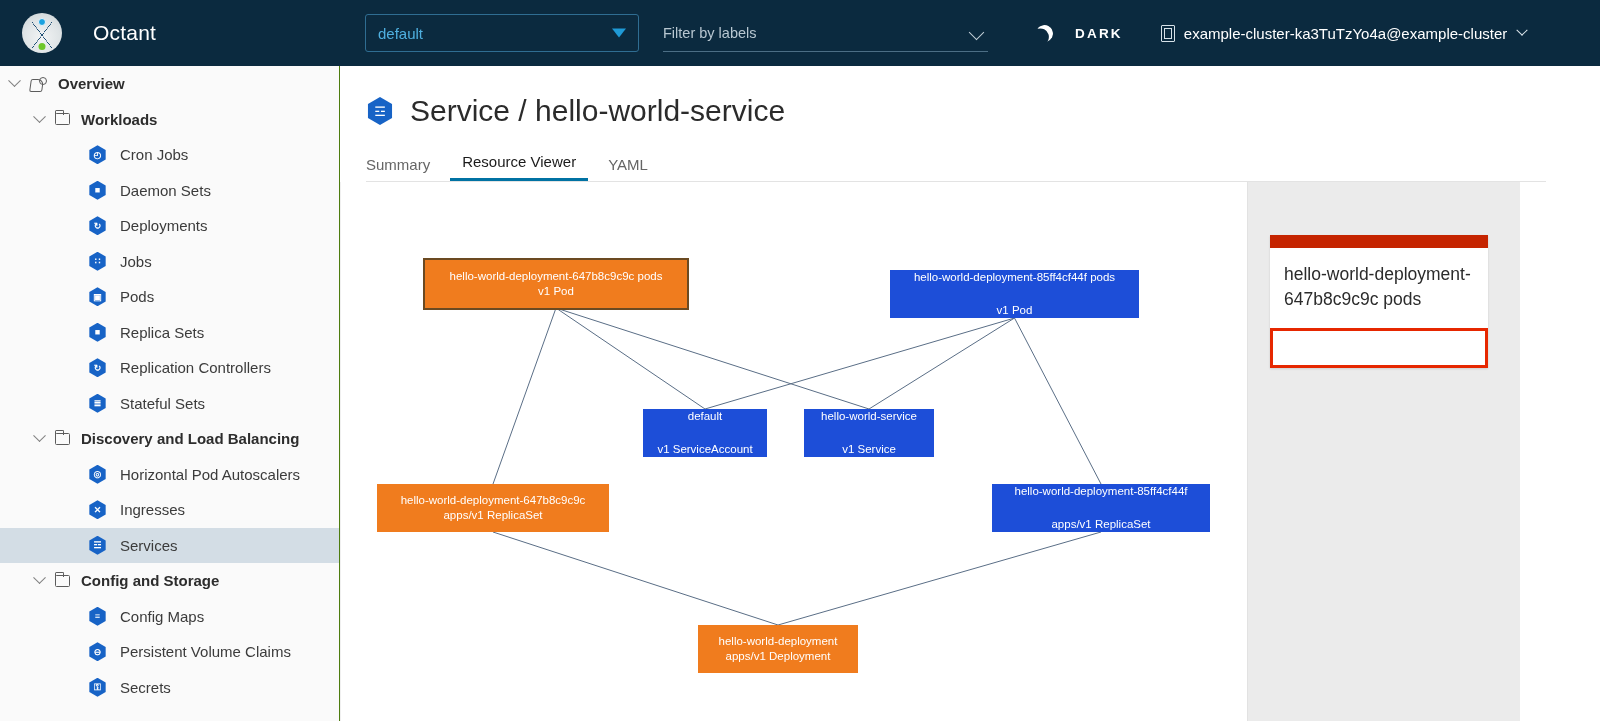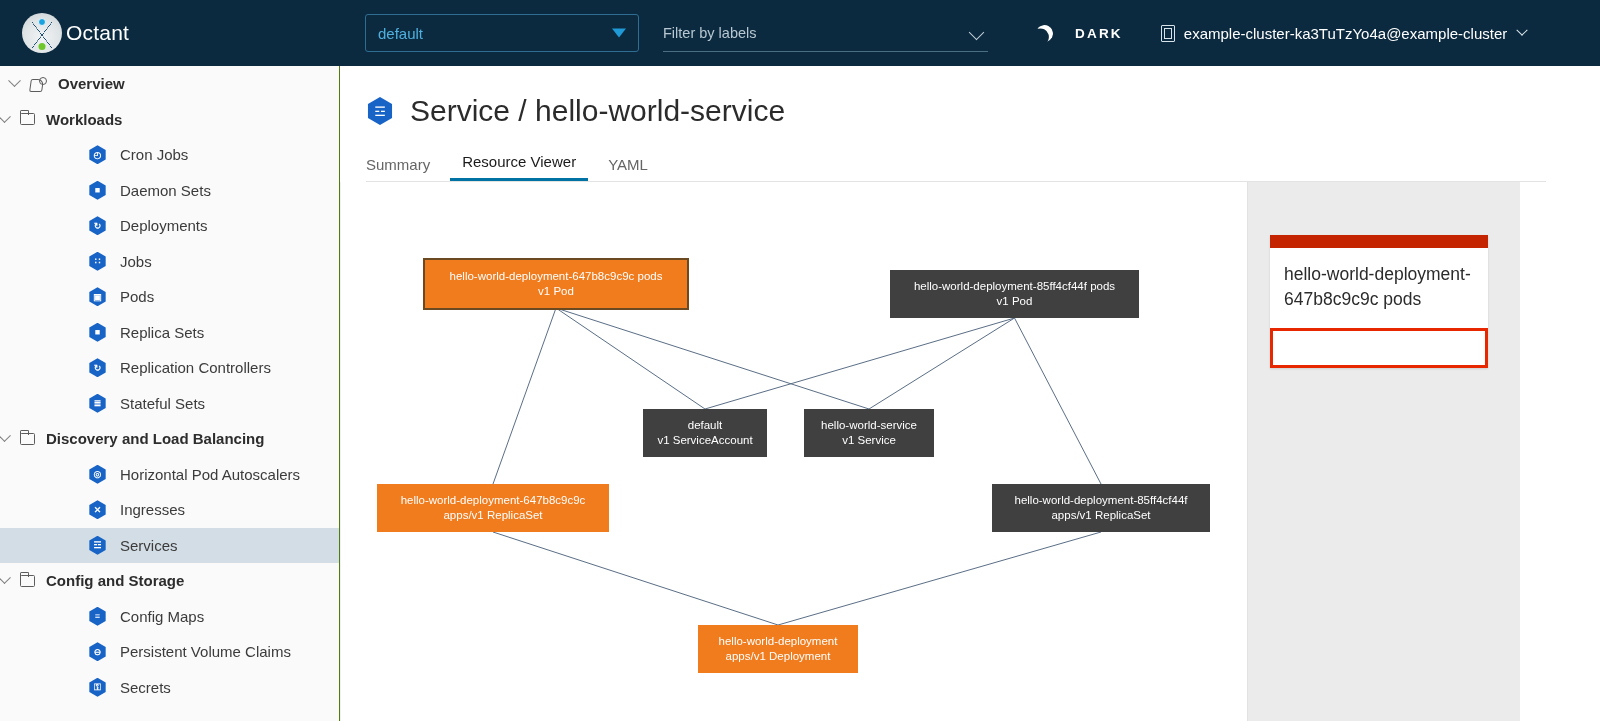--- a/index.html
+++ b/index.html
@@ -33,21 +33,21 @@
   .brand-logo .dot-top {
     position: absolute; left: 50%; top: 5px; transform: translateX(-50%);
     width: 8px; height: 8px; border-radius: 50%;
     background: #1ba2e0; border: 1.5px solid #e8f4fa;
   }
   .brand-logo .dot-bot {
     position: absolute; left: 50%; bottom: 3px; transform: translateX(-50%);
     width: 7px; height: 7px; border-radius: 50%; background: #6ec72b;
   }
   .brand-name {
-    color: #ffffff; font-size: 21px; letter-spacing: .2px; margin-left: 4px;
+    color: #ffffff; font-size: 21px; letter-spacing: .2px; margin-left: 31px;
   }
 
   .ns-select {
     width: 274px; height: 38px; margin-left: 20px;
     border: 1px solid #2f6d92; border-radius: 3px;
     background: transparent; color: #4fb0e0;
     display: flex; align-items: center; padding: 0 12px;
     font-size: 15px; position: relative; cursor: pointer;
   }
   .ns-caret {
@@ -105,21 +105,21 @@
     width: 340px; height: 655px;
     background: #fafafa; border-right: 1px solid #4d7c0f;
     overflow: hidden;
   }
   .nav-row {
     display: flex; align-items: center; height: 35.5px;
     font-size: 15px; color: #3b3b3b; cursor: pointer; position: relative;
   }
   .nav-row.sel { background: #d3dde5; }
   .nav-row.lvl0 { padding-left: 10px; }
-  .nav-row.lvl1 { }
+  .nav-row.lvl1 { padding-left: 35px; }
   .nav-row.lvl2 { padding-left: 88px; }
   .nav-row.bold { font-weight: bold; color: #2d2d2d; }
   .chev {
     width: 9px; height: 9px; flex: none; margin-right: 11px;
     border-right: 1.7px solid #808080; border-bottom: 1.7px solid #808080;
     transform: rotate(45deg) translate(-2px,-2px);
   }
   .folder {
     width: 15px; height: 12px; flex: none; margin-right: 11px;
     border: 1.4px solid #5c5c5c; border-radius: 1.5px; position: relative;
@@ -199,21 +199,21 @@
   .graph { position: absolute; inset: 0; }
   .graph svg { position: absolute; left: 0; top: 0; }
 
   .node {
     position: absolute; display: flex; flex-direction: column;
     align-items: center; justify-content: center;
     color: #ffffff; font-size: 11.5px; line-height: 15px;
     text-align: center; padding: 0 8px; cursor: pointer;
   }
   .node.orange { background: #f07c1e; }
-  .node.green  { background: #404040; }
+  .node.green  { background: #1d4ed8; justify-content: space-between; }
   .node.selected { outline: 2px solid #6b4a22; outline-offset: 0; }
 
   .detail-pane {
     position: absolute; right: 0; top: 0;
     width: 273px; height: 540px; background: #ebebeb;
     border-left: 1px solid #e2e2e2;
   }
   .detail-card {
     position: absolute; left: 22px; top: 53px; width: 218px;
     background: #ffffff; box-shadow: 0 1px 2px rgba(0,0,0,.12);

